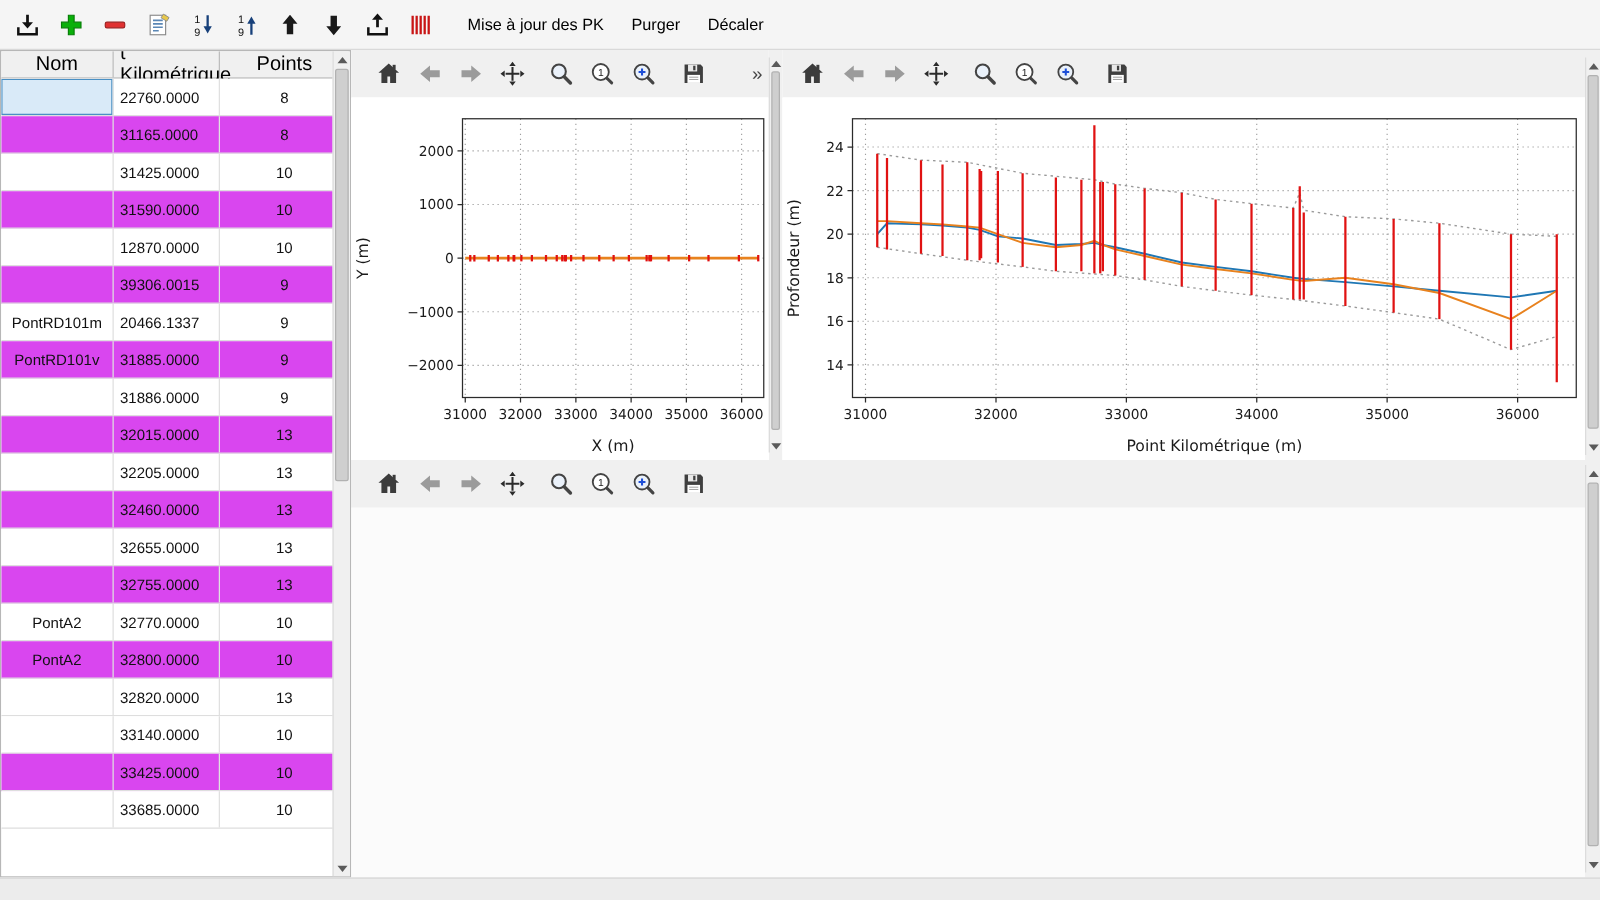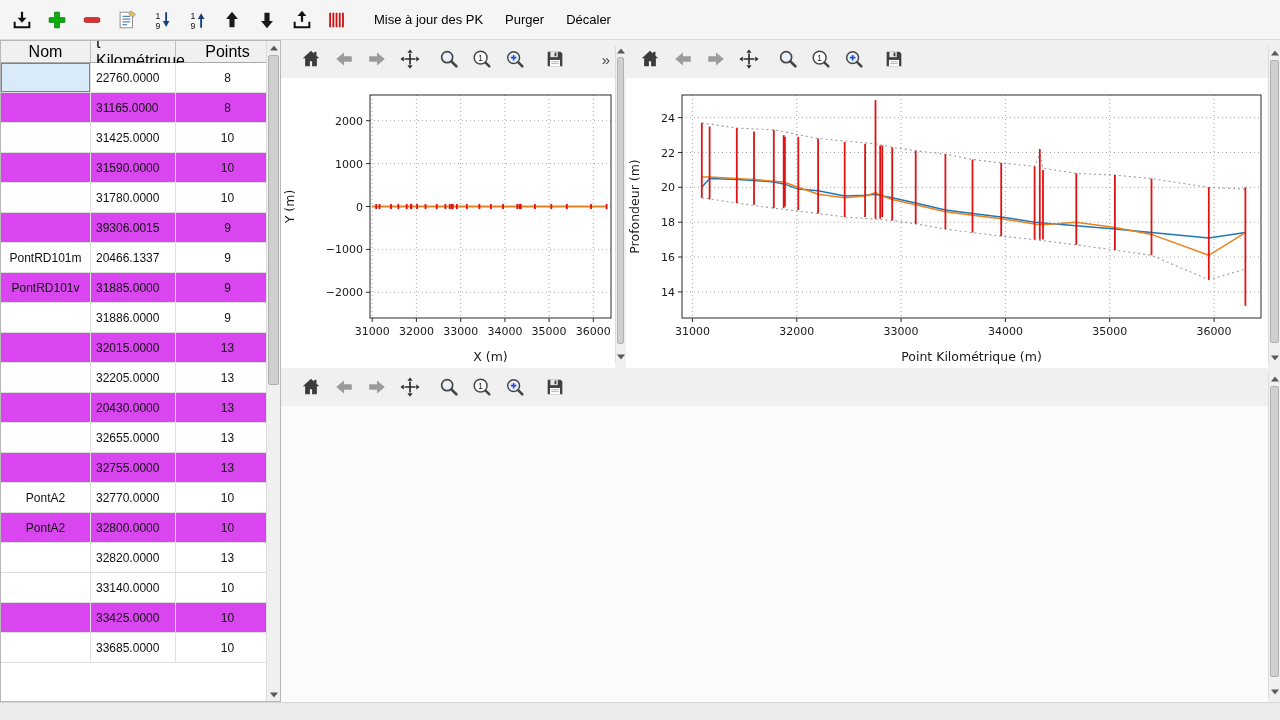--- a/index.html
+++ b/index.html
@@ -187,21 +187,21 @@
           <div class="tcell c1">31425.0000</div>
           <div class="tcell c2">10</div>
         </div>
         <div class="trow alt">
           <div class="tcell c0"></div>
           <div class="tcell c1">31590.0000</div>
           <div class="tcell c2">10</div>
         </div>
         <div class="trow">
           <div class="tcell c0"></div>
-          <div class="tcell c1">31780.0000</div>
+          <div class="tcell c1">12870.0000</div>
           <div class="tcell c2">10</div>
         </div>
         <div class="trow alt">
           <div class="tcell c0"></div>
           <div class="tcell c1">39306.0015</div>
           <div class="tcell c2">9</div>
         </div>
         <div class="trow">
           <div class="tcell c0">PontRD101m</div>
           <div class="tcell c1">20466.1337</div>
@@ -222,21 +222,21 @@
           <div class="tcell c1">32015.0000</div>
           <div class="tcell c2">13</div>
         </div>
         <div class="trow">
           <div class="tcell c0"></div>
           <div class="tcell c1">32205.0000</div>
           <div class="tcell c2">13</div>
         </div>
         <div class="trow alt">
           <div class="tcell c0"></div>
-          <div class="tcell c1">20430.0000</div>
+          <div class="tcell c1">32460.0000</div>
           <div class="tcell c2">13</div>
         </div>
         <div class="trow">
           <div class="tcell c0"></div>
           <div class="tcell c1">32655.0000</div>
           <div class="tcell c2">13</div>
         </div>
         <div class="trow alt">
           <div class="tcell c0"></div>
           <div class="tcell c1">32755.0000</div>

